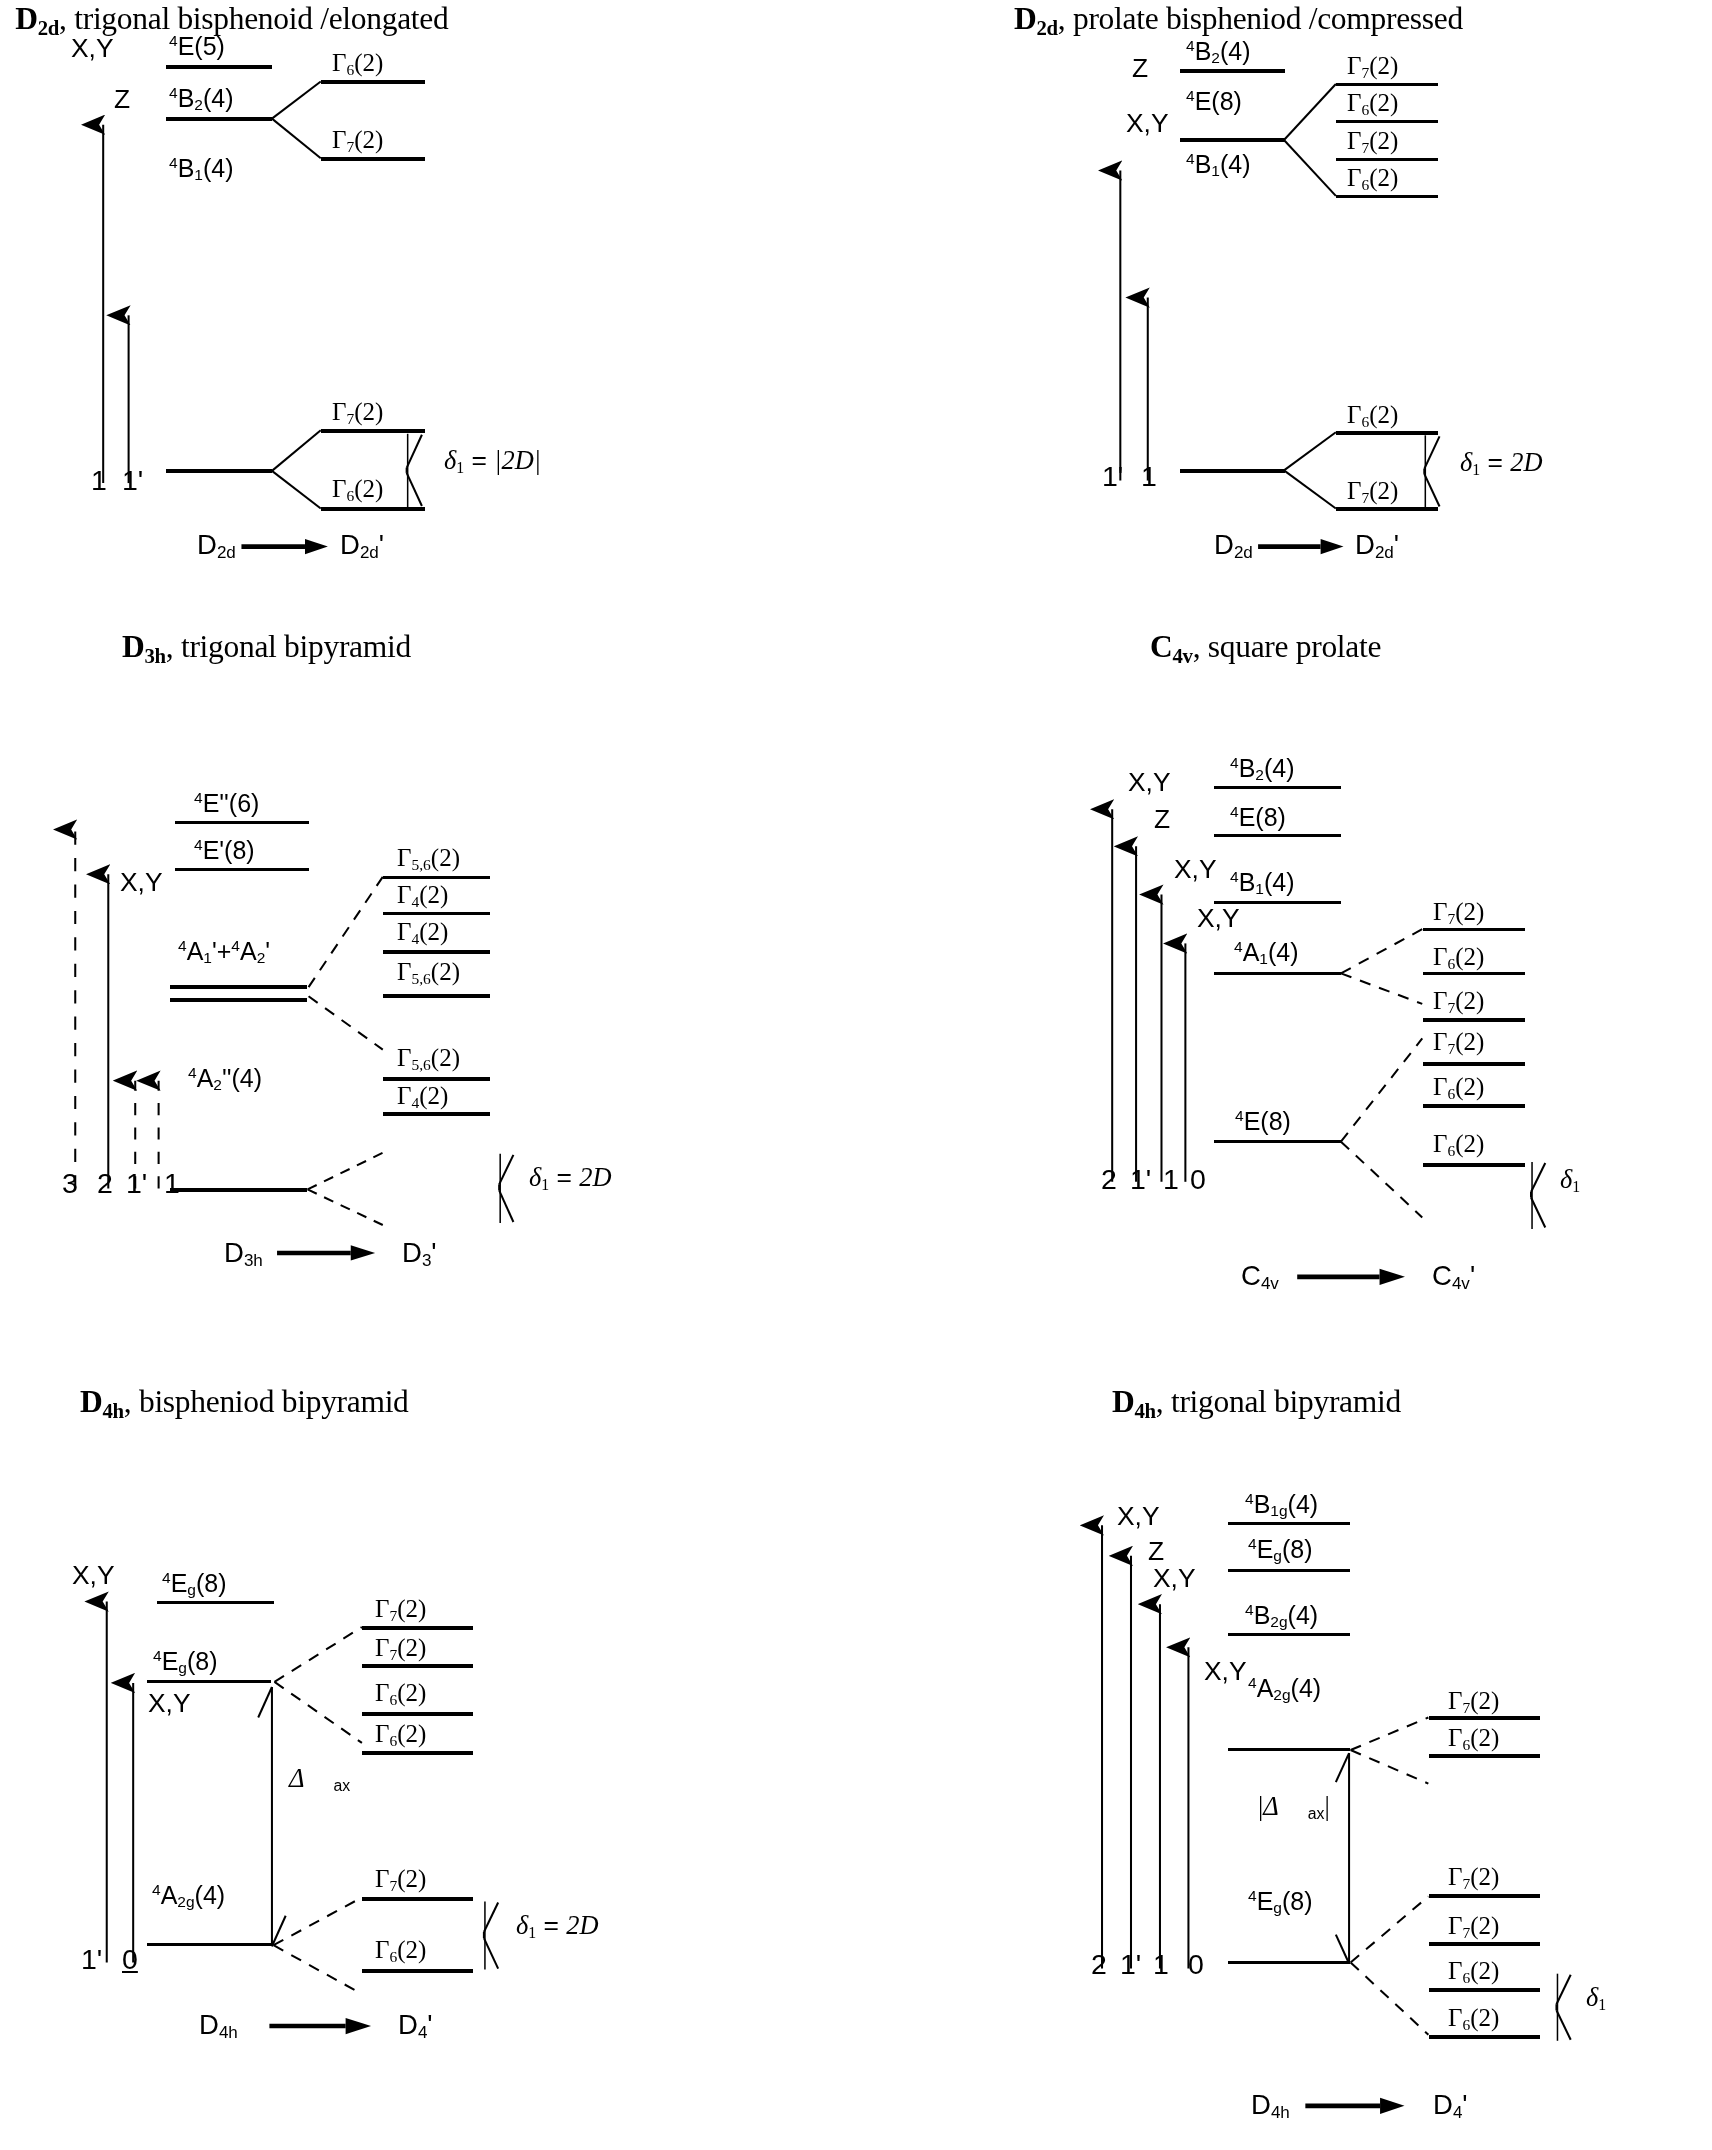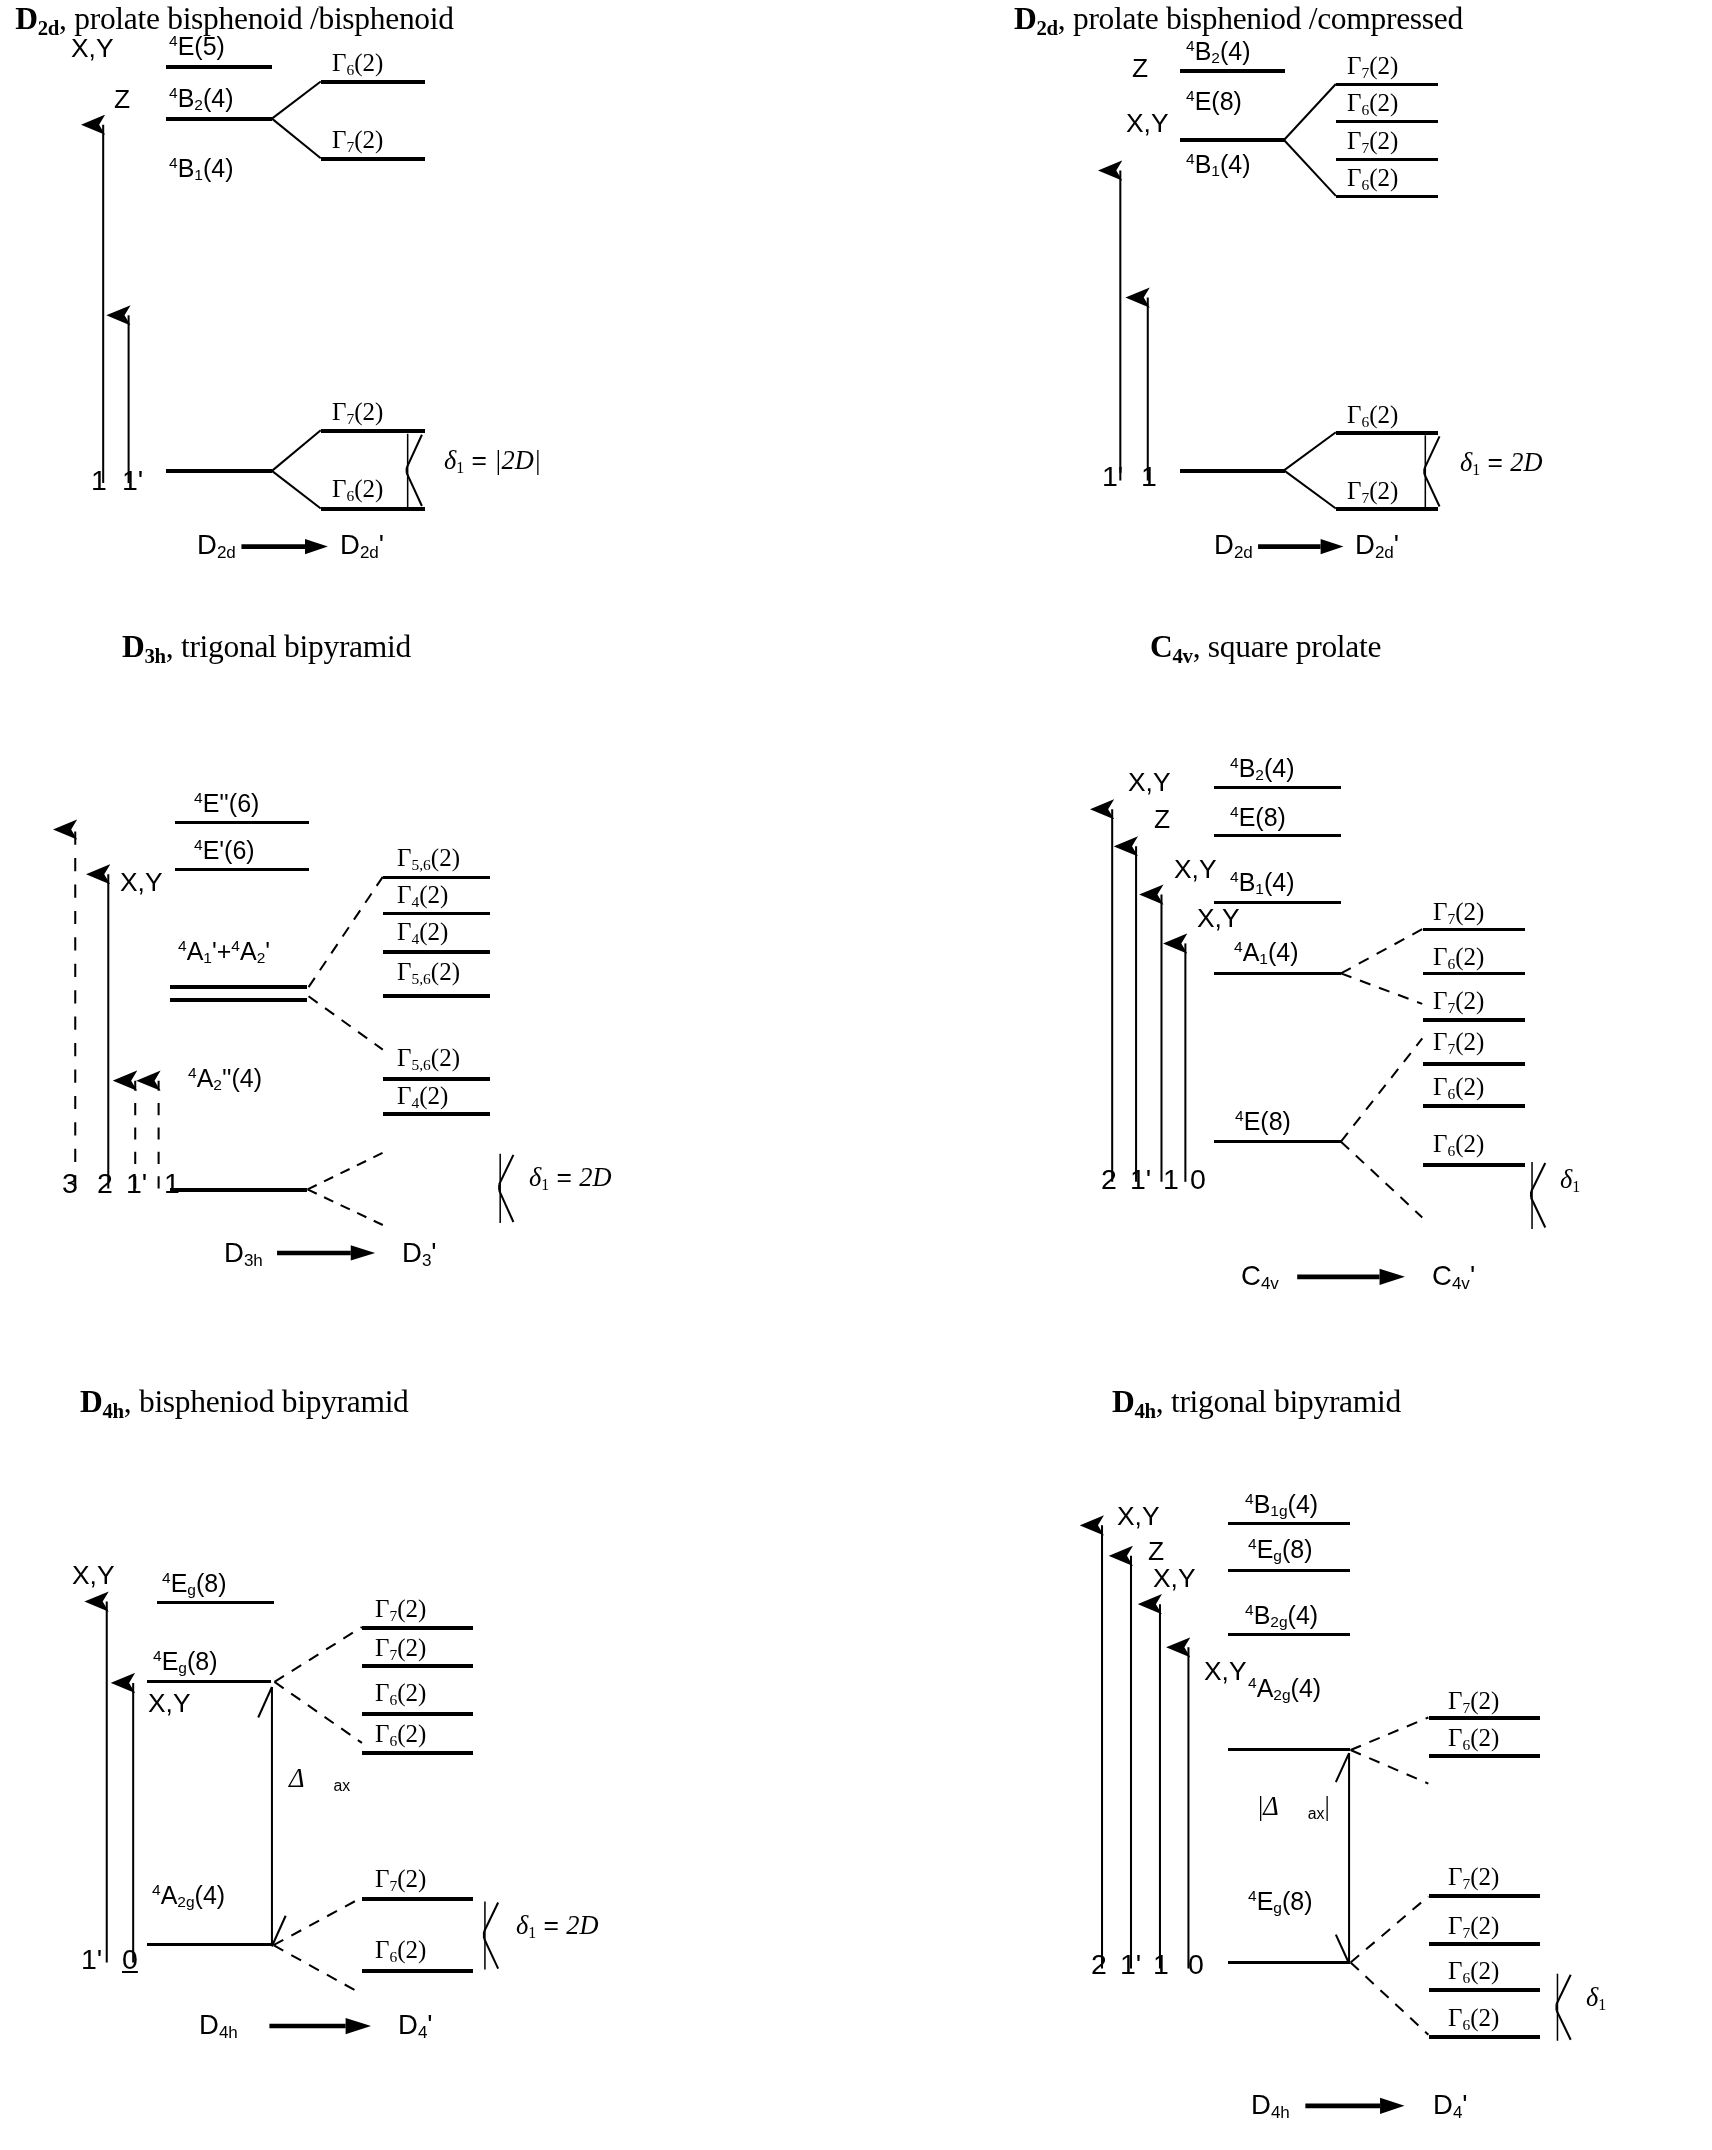--- a/index.html
+++ b/index.html
@@ -52,21 +52,21 @@
            font-family:"Liberation Sans", sans-serif;margin-left:29px;}
 
   svg{position:absolute;left:0;top:0;overflow:visible;pointer-events:none;}
 </style>
 </head>
 <body>
 
 <div class="panel">
 
   <div class="title" style="left:15.3px;top:1px;">
-    <b>D</b><b class="sub">2d</b><span>, prolate bisphenoid /bisphenoid</span>
+    <b>D</b><b class="sub">2d</b><span>, trigonal bisphenoid /elongated</span>
   </div>
 
   <svg width="1712" height="590" viewBox="0 0 3368 1160">
     <defs>
       <marker id="ah" markerWidth="10" markerHeight="12" refX="5" refY="11" orient="auto">
         <path d="M0,12 L5,0 L10,12 L5,9 Z" fill="#000"></path>
       </marker>
     </defs>
     <line x1="203" y1="950" x2="203" y2="245" stroke="#000" stroke-width="4" marker-end="url(#ah)"></line>
     <line x1="253" y1="950" x2="253" y2="620" stroke="#000" stroke-width="4" marker-end="url(#ah)"></line>
@@ -198,21 +198,21 @@
 
   <div class="axlab" style="left:120px;top:867px;">X,Y</div>
   <div class="axnum" style="left:62px;top:1167px;">3</div>
   <div class="axnum" style="left:97px;top:1167px;">2</div>
   <div class="axnum" style="left:126px;top:1167px;">1'</div>
   <div class="axnum" style="left:164px;top:1167px;">1</div>
 
   <div class="term" style="left:194px;top:789px;"><sup>4</sup><span>E''(6)</span></div>
   <div class="lvl thin" style="left:175px;top:821px;width:134px;"></div>
 
-  <div class="term" style="left:194px;top:836px;"><sup>4</sup><span>E'(6)</span></div>
+  <div class="term" style="left:194px;top:836px;"><sup>4</sup><span>E'(8)</span></div>
   <div class="lvl thin" style="left:175px;top:868px;width:134px;"></div>
 
   <div class="term" style="left:178px;top:937px;"><sup>4</sup><span>A</span><sub>1</sub><span>'+</span><sup>4</sup><span>A</span><sub>2</sub><span>'</span></div>
   <div class="lvl" style="left:170px;top:985px;width:137px;"></div>
   <div class="lvl" style="left:170px;top:998px;width:137px;"></div>
 
   <div class="term" style="left:188px;top:1064px;"><sup>4</sup><span>A</span><sub>2</sub><span>''(4)</span></div>
   <div class="lvl" style="left:170px;top:1188px;width:137px;"></div>
 
   <svg width="1712" height="1347" viewBox="0 0 3368 2650">

